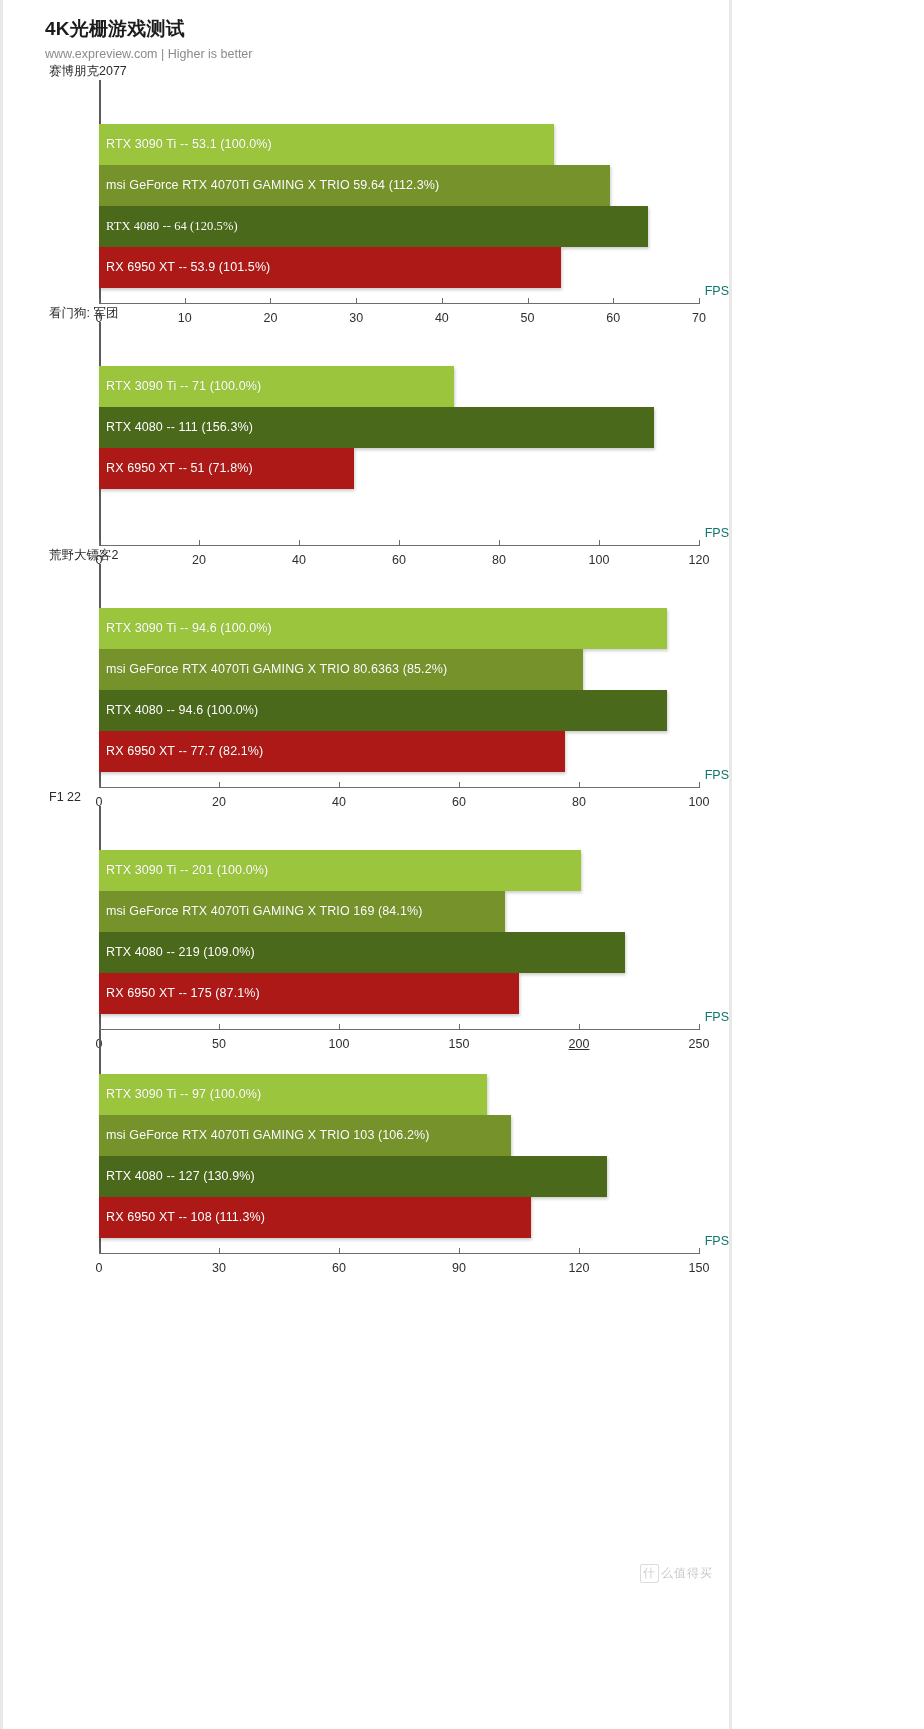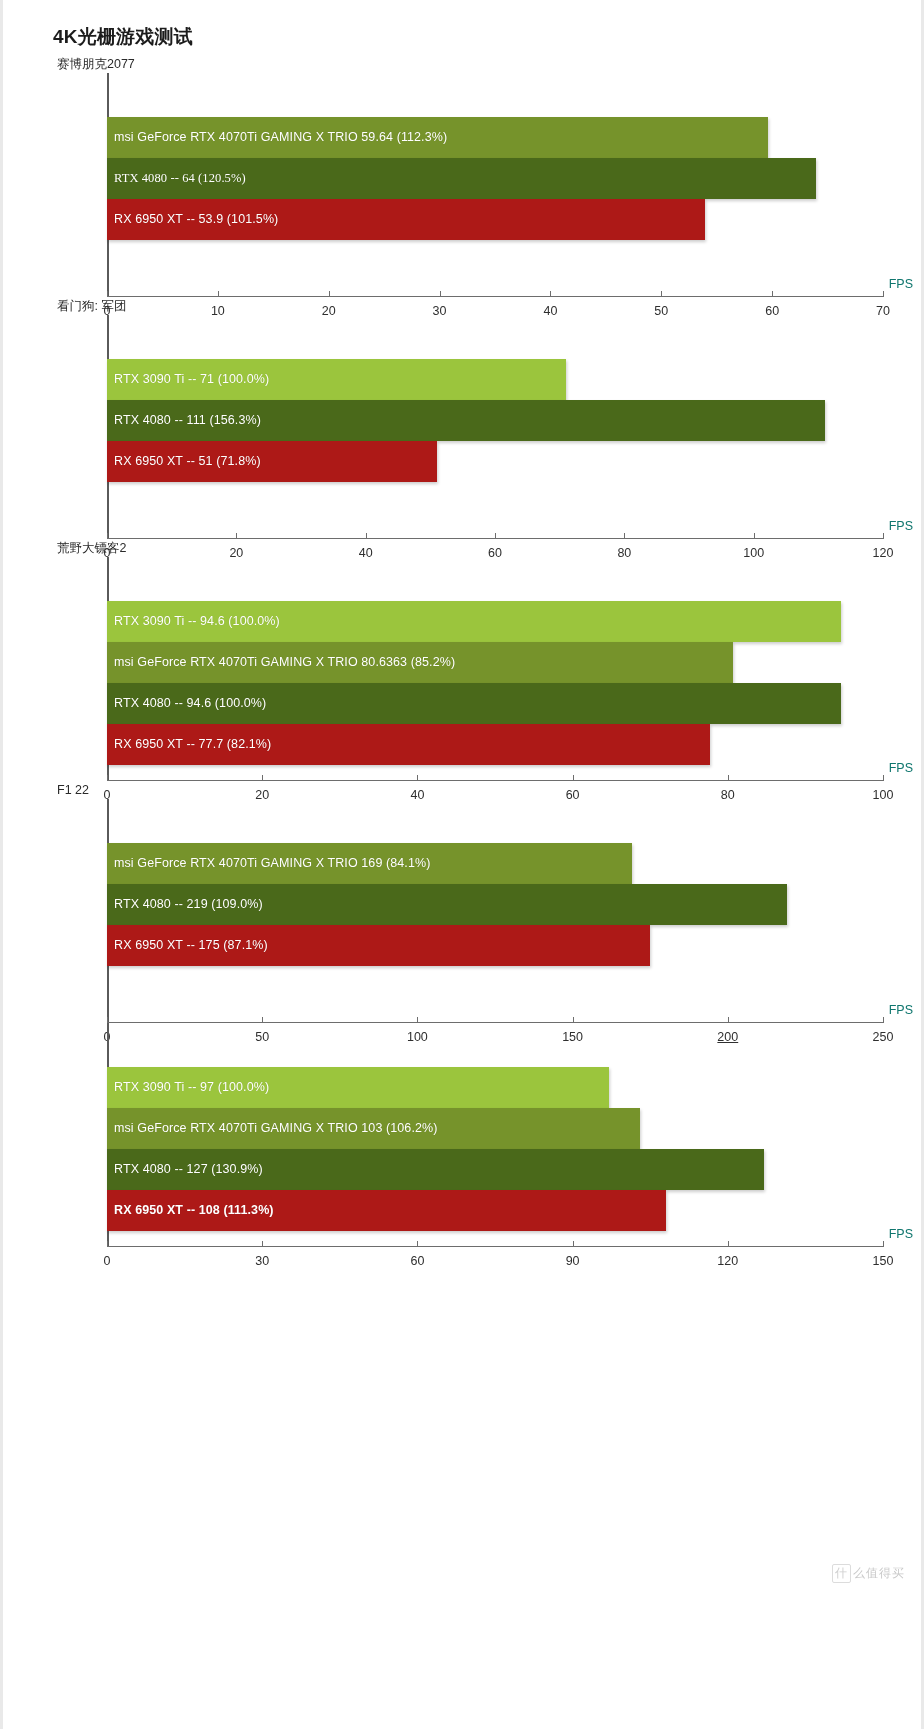--- a/index.html
+++ b/index.html
@@ -8,23 +8,23 @@
     background: #ffffff;
   }
   body {
     width: 924px; height: 1729px;
     font-family: "Liberation Sans", "DejaVu Sans", sans-serif;
     color: #1a1a1a;
     position: relative;
     overflow: hidden;
   }
   .page {
-    width: 924px; height: 1729px;
-    position: relative;
-    padding: 8px;
+    width: 732px; height: 1729px;
+    position: relative;
+    padding: 0;
     border-left: 3px solid #e9e9e9;
     border-right: 3px solid #e9e9e9;
   }
   
   .header { padding: 18px 0 0 42px; }
   .title {
     font-size: 19px;
     font-weight: bold;
     letter-spacing: .2px;
     color: #1c1c1c;
@@ -137,20 +137,21 @@
     color: #d0d0d0;
   }
 </style>
 </head>
 <body>
 
 <div class="page">
 
   <div class="header">
     <div class="title">4K光栅游戏测试</div>
+    <div class="subtitle">www.expreview.com | Higher is better</div>
   </div>
 
   <div id="charts">
       <div class="chart">
         <div class="chart-title">赛博朋克2077</div>
         <div class="plot">
           <div class="axis-y"></div>
           <div class="axis-x"></div>
           <div class="tick" style="left: 0%;"></div>
           <div class="tick-label" style="left: 0%;">0</div>
@@ -164,20 +165,25 @@
           <div class="tick-label" style="left: 57.1429%;">40</div>
           <div class="tick" style="left: 71.4286%;"></div>
           <div class="tick-label" style="left: 71.4286%;">50</div>
           <div class="tick" style="left: 85.7143%;"></div>
           <div class="tick-label" style="left: 85.7143%;">60</div>
           <div class="tick" style="left: 100%;"></div>
           <div class="tick-label" style="left: 100%;">70</div>
           <div class="axis-unit">FPS</div>
           <div class="bars">
             <div class="bar-row">
+              <div class="bar" style="width: 75.8571%; background: rgb(155, 197, 61);">
+                <span class="bar-label">RTX 3090 Ti   --   53.1 (100.0%)</span>
+              </div>
+            </div>
+            <div class="bar-row">
               <div class="bar" style="width: 85.2%; background: rgb(118, 147, 43);">
                 <span class="bar-label">msi GeForce RTX 4070Ti GAMING X TRIO   59.64 (112.3%)</span>
               </div>
             </div>
             <div class="bar-row">
               <div class="bar" style="width: 91.4286%; background: rgb(74, 105, 26); font-family: Liberation Serif, serif;">
                 <span class="bar-label">RTX 4080  --   64 (120.5%)</span>
               </div>
             </div>
             <div class="bar-row">
@@ -282,20 +288,25 @@
           <div class="tick-label" style="left: 40%;">100</div>
           <div class="tick" style="left: 60%;"></div>
           <div class="tick-label" style="left: 60%;">150</div>
           <div class="tick" style="left: 80%;"></div>
           <div class="tick-label" style="left: 80%; text-decoration: underline;">200</div>
           <div class="tick" style="left: 100%;"></div>
           <div class="tick-label" style="left: 100%;">250</div>
           <div class="axis-unit">FPS</div>
           <div class="bars">
             <div class="bar-row">
+              <div class="bar" style="width: 80.4%; background: rgb(155, 197, 61);">
+                <span class="bar-label">RTX 3090 Ti   --   201 (100.0%)</span>
+              </div>
+            </div>
+            <div class="bar-row">
               <div class="bar" style="width: 67.6%; background: rgb(118, 147, 43);">
                 <span class="bar-label"> msi GeForce RTX 4070Ti GAMING X TRIO   169 (84.1%)</span>
               </div>
             </div>
             <div class="bar-row">
               <div class="bar" style="width: 87.6%; background: rgb(74, 105, 26);">
                 <span class="bar-label">RTX 4080  --   219 (109.0%)</span>
               </div>
             </div>
             <div class="bar-row">
@@ -333,21 +344,21 @@
               <div class="bar" style="width: 68.6667%; background: rgb(118, 147, 43);">
                 <span class="bar-label">msi GeForce RTX 4070Ti GAMING X TRIO   103 (106.2%)</span>
               </div>
             </div>
             <div class="bar-row">
               <div class="bar" style="width: 84.6667%; background: rgb(74, 105, 26);">
                 <span class="bar-label">RTX 4080  --   127 (130.9%)</span>
               </div>
             </div>
             <div class="bar-row">
-              <div class="bar" style="width: 72%; background: rgb(173, 25, 23); font-weight: bold;">
+              <div class="bar" style="width: 72%; background: rgb(173, 25, 23);">
                 <span class="bar-label">RX 6950 XT  --   108 (111.3%)</span>
               </div>
             </div>
           </div>
         </div>
       </div>
     </div>
 
   <div class="watermark">
     <span class="wm-badge">什</span><span>么值得买</span>

